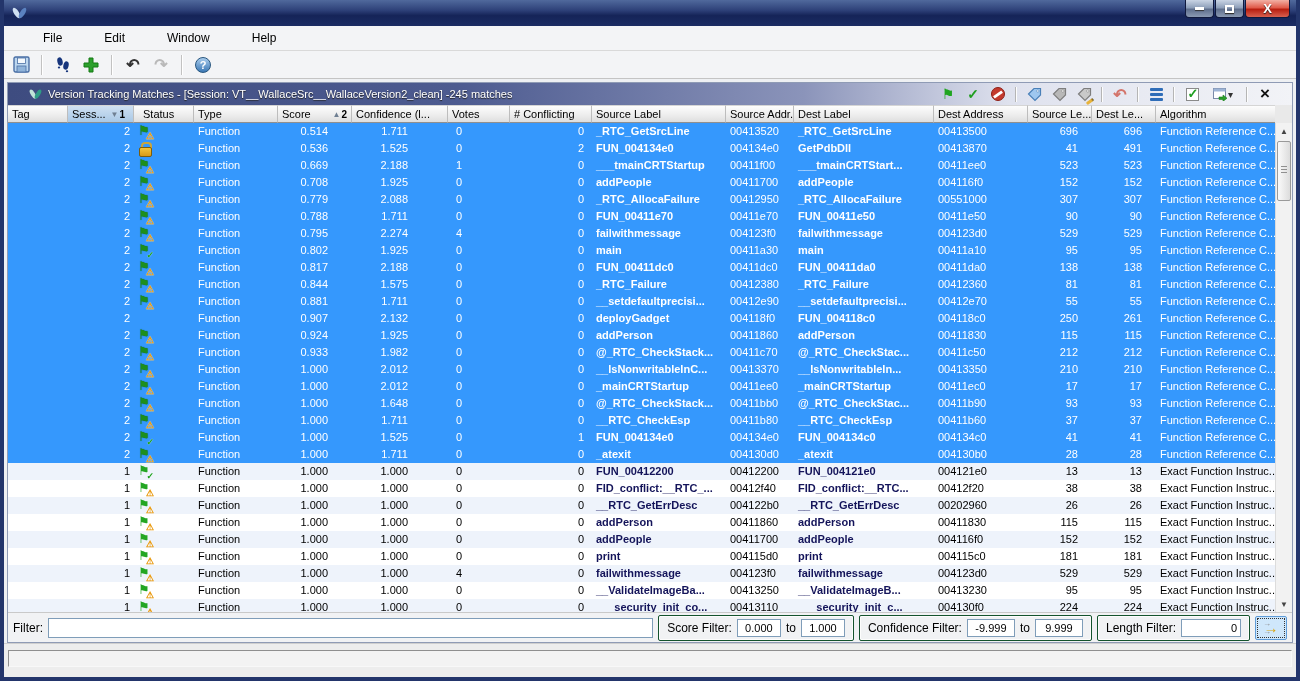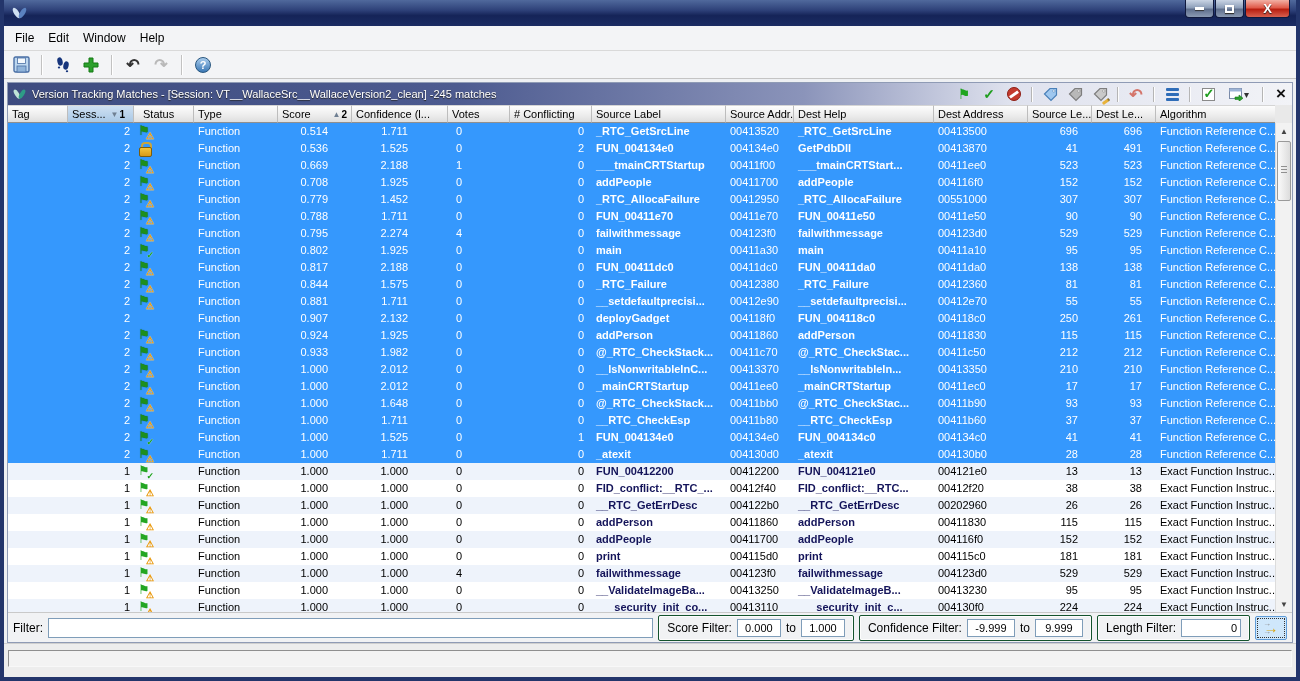--- a/index.html
+++ b/index.html
@@ -25,34 +25,34 @@
   
   .logo { width:15px; height:15px; position:relative; flex:none; }
   .logo i { position:absolute; width:5px; height:12px; border-radius:50% 50% 50% 50%; }
   .logo i.l1 { background:#cfe0f2; transform:rotate(-32deg); left:2px; top:1px; }
   .logo i.l2 { background:#5b82c0; transform:rotate(32deg); left:8px; top:1px; }
   .logo.small { transform:scale(0.85); }
   .logo.small i.l1 { background:#bfe4d8; } .logo.small i.l2 { background:#2e9c86; }
 
   
   .menubar { height:25px; flex:none; background:#f3f4f6; border-bottom:1px solid #d9d9d9; display:flex; align-items:center; padding-left:4px; color:#000; }
-  .menu-item { padding:8px 7px; font-size:12px; }
+  .menu-item { padding:8px 7px; font-size:12px;margin-left:28px; }
 
   
   .toolbar { height:28px; flex:none; background:#f3f4f6; border-bottom:1px solid #c4c4c4; display:flex; align-items:center; padding-left:6px; gap:6px; }
   .tsep { width:2px; height:20px; border-left:1px solid #c2c2c2; border-right:1px solid #ffffff; margin:0 3px; }
   .tbtn { width:22px; height:22px; display:flex; align-items:center; justify-content:center; }
   .glyph { line-height:1; }
   .undo-g { font-size:16px; color:#333; font-weight:bold; }
   .redo-g { font-size:16px; color:#b9b9b9; font-weight:bold; }
   .help-circle { width:16px; height:16px; border-radius:50%; background:linear-gradient(180deg,#a8cbe celadon,#4a86c0); background:linear-gradient(180deg,#a8cbec,#3c79b6); border:1px solid #27567f; color:#fff; font-weight:bold; font-size:11px; display:flex; align-items:center; justify-content:center; }
 
   
   .panel { flex:none; margin:3px 3px 0 3px; border:1px solid #8f9bb5; background:#fff; display:flex; flex-direction:column; }
-  .panel-header { height:22px; flex:none; display:flex; align-items:center; padding:0 4px;
+  .panel-header { height:22px; flex:none; display:flex; align-items:center; padding:0 20px;
     background:linear-gradient(90deg,#3e4c80 0%,#4d5b90 35%,#8b94ba 62%,#dfe2ee 78%,#f2f3f7 100%); }
   .panel-title { color:#fff; font-size:11px; margin-left:5px; white-space:nowrap; text-shadow:0 1px 1px #222; }
   .panel-tools { margin-left:auto; display:flex; align-items:center; gap:7px; }
   .psep { width:2px; height:15px; border-left:1px solid #b5b5b5; border-right:1px solid #fdfdfd; margin:0 1px; }
   .pbtn { width:18px; height:18px; display:flex; align-items:center; justify-content:center; position:relative; }
   .flag-g { color:#1fa51f; font-size:14px; }
   .check-g { color:#1f9e1f; font-size:14px; font-weight:bold; }
   .block-g { width:14px; height:14px; border-radius:50%; background:#c43a2e; position:relative; border:1px solid #8e1f16; }
   .block-g::after { content:""; position:absolute; left:1px; top:5px; width:10px; height:3px; background:#fff; transform:rotate(-35deg); }
   .hamburger { display:flex; flex-direction:column; gap:2px; }
@@ -300,21 +300,21 @@
       <div class="hcell c-conflicting">
           <span># Conflicting</span>
         </div>
       <div class="hcell c-src_label">
           <span>Source Label</span>
         </div>
       <div class="hcell c-src_addr">
           <span>Source Addr...</span>
         </div>
       <div class="hcell c-dest_label">
-          <span>Dest Help</span>
+          <span>Dest Label</span>
         </div>
       <div class="hcell c-dest_addr">
           <span>Dest Address</span>
         </div>
       <div class="hcell c-src_len">
           <span>Source Le...</span>
         </div>
       <div class="hcell c-dest_len">
           <span>Dest Le...</span>
         </div>
@@ -392,21 +392,21 @@
     <span class="c-src_len">152</span>
     <span class="c-dest_len">152</span>
     <span class="c-algorithm">Function Reference C...</span>
   </div>
           <div class="tr selected">
     <span class="c-tag"></span>
     <span class="c-session">2</span>
     <span class="c-status"><span class="status-icon st-flag-warning"><span class="flag">⚑</span><span class="ovl warn">⚠</span></span></span>
     <span class="c-type">Function</span>
     <span class="c-score">0.779</span>
-    <span class="c-confidence">1.452</span>
+    <span class="c-confidence">2.088</span>
     <span class="c-votes">0</span>
     <span class="c-conflicting">0</span>
     <span class="c-src_label">_RTC_AllocaFailure</span>
     <span class="c-src_addr">00412950</span>
     <span class="c-dest_label">_RTC_AllocaFailure</span>
     <span class="c-dest_addr">00551000</span>
     <span class="c-src_len">307</span>
     <span class="c-dest_len">307</span>
     <span class="c-algorithm">Function Reference C...</span>
   </div>

